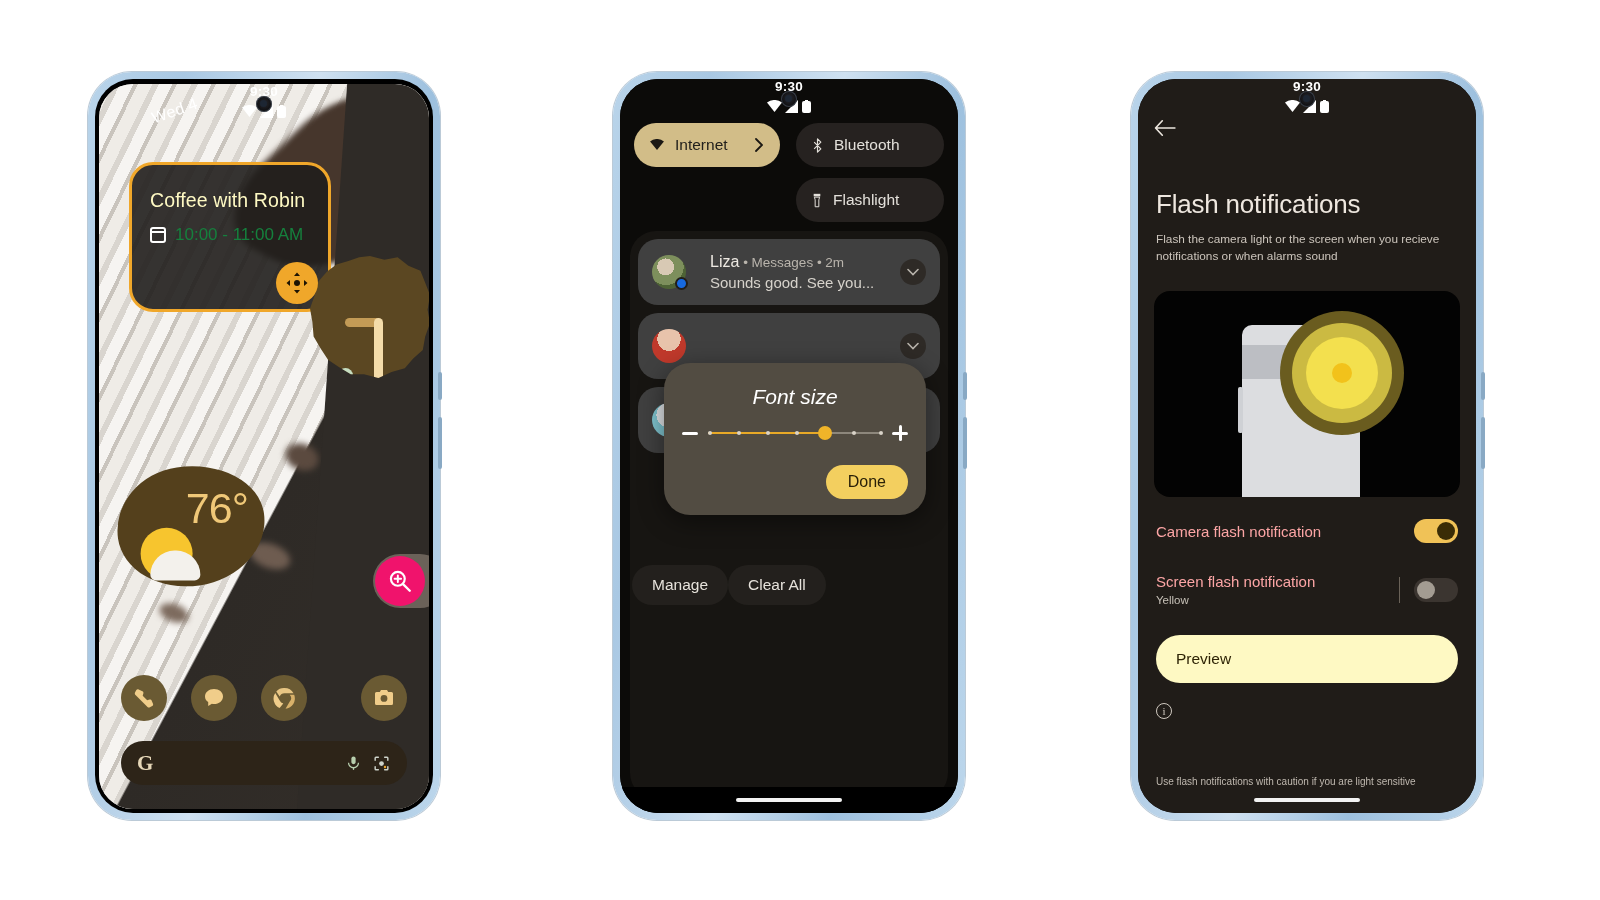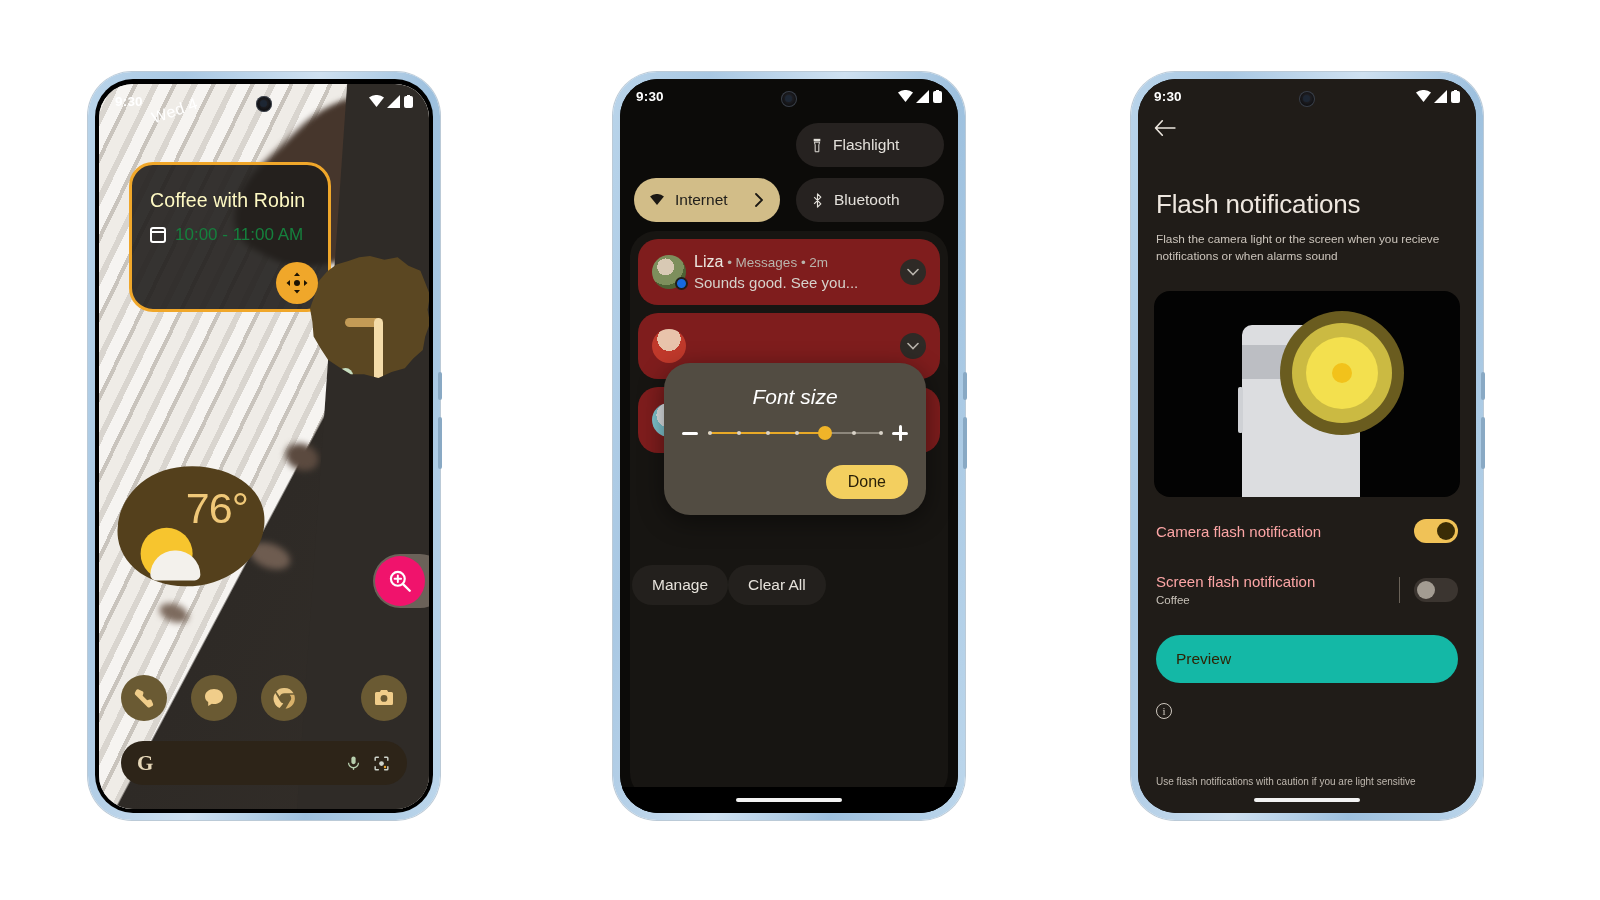--- a/index.html
+++ b/index.html
@@ -44,20 +44,21 @@
   .p2 { left: 613px; top: 72px; }
   .p3 { left: 1131px; top: 72px; }
 
   
   .statusbar {
     position: absolute; top:0; left:0; right:0; height: 34px;
     display:flex; align-items:center; justify-content:space-between;
     padding: 0 16px; z-index: 40;
     color: #fff; font-size: 13.5px; font-weight: 600;
     letter-spacing: .2px;
+    flex-direction: column;
   }
   .sb-icons { display:flex; align-items:center; gap:3px; }
   .punch {
     position:absolute; top:12px; left:50%; transform:translateX(-50%);
     width:16px; height:16px; border-radius:50%;
     background: radial-gradient(circle at 50% 45%, #2b2b30 0%, #131316 55%, #0a0a0c 100%);
     box-shadow: inset 0 0 0 1px rgba(90,100,115,.55);
     z-index: 41;
   }
   .punch::after{
@@ -158,22 +159,22 @@
   }
   .tile.active { background:#d2bd88; color:#22201c; }
   .tile.internet { flex: 0 0 146px; justify-content:flex-start; }
   .tile.right { flex: 0 0 148px; margin-left:auto; }
 
   .notif-panel {
     position:absolute; left:10px; right:10px; top:152px; bottom:14px;
     background:#171512; border-radius:26px; overflow:hidden;
   }
   .notif {
-    position:relative; margin:8px; height:66px; border-radius:20px; background:#7f1d1d;
-    display:flex; align-items:center; padding:0 14px; gap:8px;
+    position:relative; margin:8px; height:66px; border-radius:20px; background:#404040;
+    display:flex; align-items:center; padding:0 14px; gap:24px;
   }
   .avatar { width:34px; height:34px; border-radius:50%; flex:none; position:relative; overflow:visible;}
   .av1 { background: radial-gradient(circle at 40% 35%, #d8c9b4 0 28%, #7d8f5c 28% 60%, #4e6335 60% 100%); }
   .av2 { background: radial-gradient(circle at 50% 30%, #e8c3ab 0 40%, #c0392b 40% 100%); }
   .av3 { background: radial-gradient(circle at 50% 35%, #dfe3e6 0 45%, #7fc4cf 45% 100%); }
   .badge { position:absolute; right:-2px; bottom:-1px; width:13px; height:13px; border-radius:50%; background:#1769e0; border:2px solid #211e1b;}
   .notif-txt { flex:1; min-width:0; }
   .n-line1 { font-size:13.5px; color:#b9b4ac; }
   .n-line1 b { color:#ece8e1; font-weight:400; font-size:16px; }
   .n-line2 { font-size:15px; color:#d6d2cb; margin-top:3px; white-space:nowrap; overflow:hidden; }
@@ -229,21 +230,21 @@
   .row-label { color:#fca5a5; font-size:15px; }
   .row-sub { color:#c6c0b7; font-size:11.5px; margin-top:4px; }
   .toggle { width:44px; height:24px; border-radius:13px; position:relative; flex:none; }
   .toggle.on { background:#f0c257; }
   .toggle.on .knb { position:absolute; right:3px; top:3px; width:18px; height:18px; border-radius:50%; background:#3a2c06;}
   .toggle.off { background:#3b3530; }
   .toggle.off .knb { position:absolute; left:3px; top:3px; width:18px; height:18px; border-radius:50%; background:#a39c92;}
   .divider-v { width:1px; height:26px; background:#6a6258; margin-right:14px; }
   .preview-btn {
     position:absolute; left:18px; right:18px; top:556px; height:48px; border-radius:24px;
-    background:#14b8a6; color:#2e2406; font-size:15.5px; display:flex; align-items:center; padding-left:20px;
+    background:#fef9c3; color:#2e2406; font-size:15.5px; display:flex; align-items:center; padding-left:20px;
   }
   .info-icon { position:absolute; left:18px; top:624px; width:16px; height:16px; border:1.5px solid #cfc8bf; border-radius:50%; color:#cfc8bf; font-size:11px; display:flex;align-items:center;justify-content:center; font-family:"Liberation Serif",serif;}
   .caution { position:absolute; left:18px; right:22px; top:652px; color:#bfb8af; font-size:10px; line-height:1.45;margin-top:44px;}
   .navbar3 { position:absolute; left:0; right:0; bottom:2px; height:22px; display:flex; align-items:center; justify-content:center;}
 </style>
 </head>
 <body>
 
 <div class="stage">
 
@@ -381,43 +382,43 @@
             <svg width="9" height="13" viewBox="0 0 9 13">
                 <rect x="0" y="1" width="9" height="12" rx="2" fill="#fff"></rect>
                 <rect x="3" y="0" width="3" height="2" fill="#fff"></rect>
               </svg>
           </span>
         </div>
         <div class="punch"></div>
 
         <div class="qs-tiles">
           <div class="tile-row">
+            <div class="tile active internet">
+              <svg width="14" height="12" viewBox="0 0 15 13">
+                  <path d="M7.5 12 0 2.6A12 12 0 0 1 15 2.6z" fill="#1b1813"></path>
+                </svg>
+              <span>Internet</span>
+              <svg width="10" height="14" viewBox="0 0 10 14" style="margin-left:auto">
+                  <path d="M2 1l6 6-6 6" fill="none" stroke="#1b1813" stroke-width="1.8" stroke-linecap="round"></path>
+                </svg>
+            </div>
+            <div class="tile right">
+              <svg width="11" height="15" viewBox="0 0 12 18">
+                  <path d="M2 5l8 8-4 4V1l4 4-8 8" fill="none" stroke="#e3e0da" stroke-width="1.4" stroke-linejoin="round"></path>
+                </svg>
+              <span>Bluetooth</span>
+            </div>
+          </div>
+          <div class="tile-row">
             <div class="tile right">
               <svg width="10" height="15" viewBox="0 0 12 18">
                   <rect x="2" y="1" width="8" height="3" fill="#e3e0da"></rect>
                   <path d="M2.8 5h6.4l-1 3.2v8.3H3.8V8.2z" fill="none" stroke="#e3e0da" stroke-width="1.2"></path>
                 </svg>
               <span>Flashlight</span>
-            </div>
-          </div>
-          <div class="tile-row">
-            <div class="tile active internet">
-              <svg width="14" height="12" viewBox="0 0 15 13">
-                  <path d="M7.5 12 0 2.6A12 12 0 0 1 15 2.6z" fill="#1b1813"></path>
-                </svg>
-              <span>Internet</span>
-              <svg width="10" height="14" viewBox="0 0 10 14" style="margin-left:auto">
-                  <path d="M2 1l6 6-6 6" fill="none" stroke="#1b1813" stroke-width="1.8" stroke-linecap="round"></path>
-                </svg>
-            </div>
-            <div class="tile right">
-              <svg width="11" height="15" viewBox="0 0 12 18">
-                  <path d="M2 5l8 8-4 4V1l4 4-8 8" fill="none" stroke="#e3e0da" stroke-width="1.4" stroke-linejoin="round"></path>
-                </svg>
-              <span>Bluetooth</span>
             </div>
           </div>
         </div>
 
         <div class="notif-panel">
           <div class="notif">
             <div class="avatar av1">
                 <div class="badge"></div>
               </div>
             <div class="notif-txt">
@@ -534,21 +535,21 @@
             <div class="row-label">Camera flash notification</div>
           </div>
           <div class="toggle on">
               <div class="knb"></div>
             </div>
         </div>
 
         <div class="row" style="top:494px">
           <div style="flex:1">
             <div class="row-label">Screen flash notification</div>
-            <div class="row-sub">Coffee</div>
+            <div class="row-sub">Yellow</div>
           </div>
           <div class="divider-v"></div>
           <div class="toggle off">
               <div class="knb"></div>
             </div>
         </div>
 
         <div class="preview-btn">Preview</div>
 
         <div class="info-icon">i</div>

